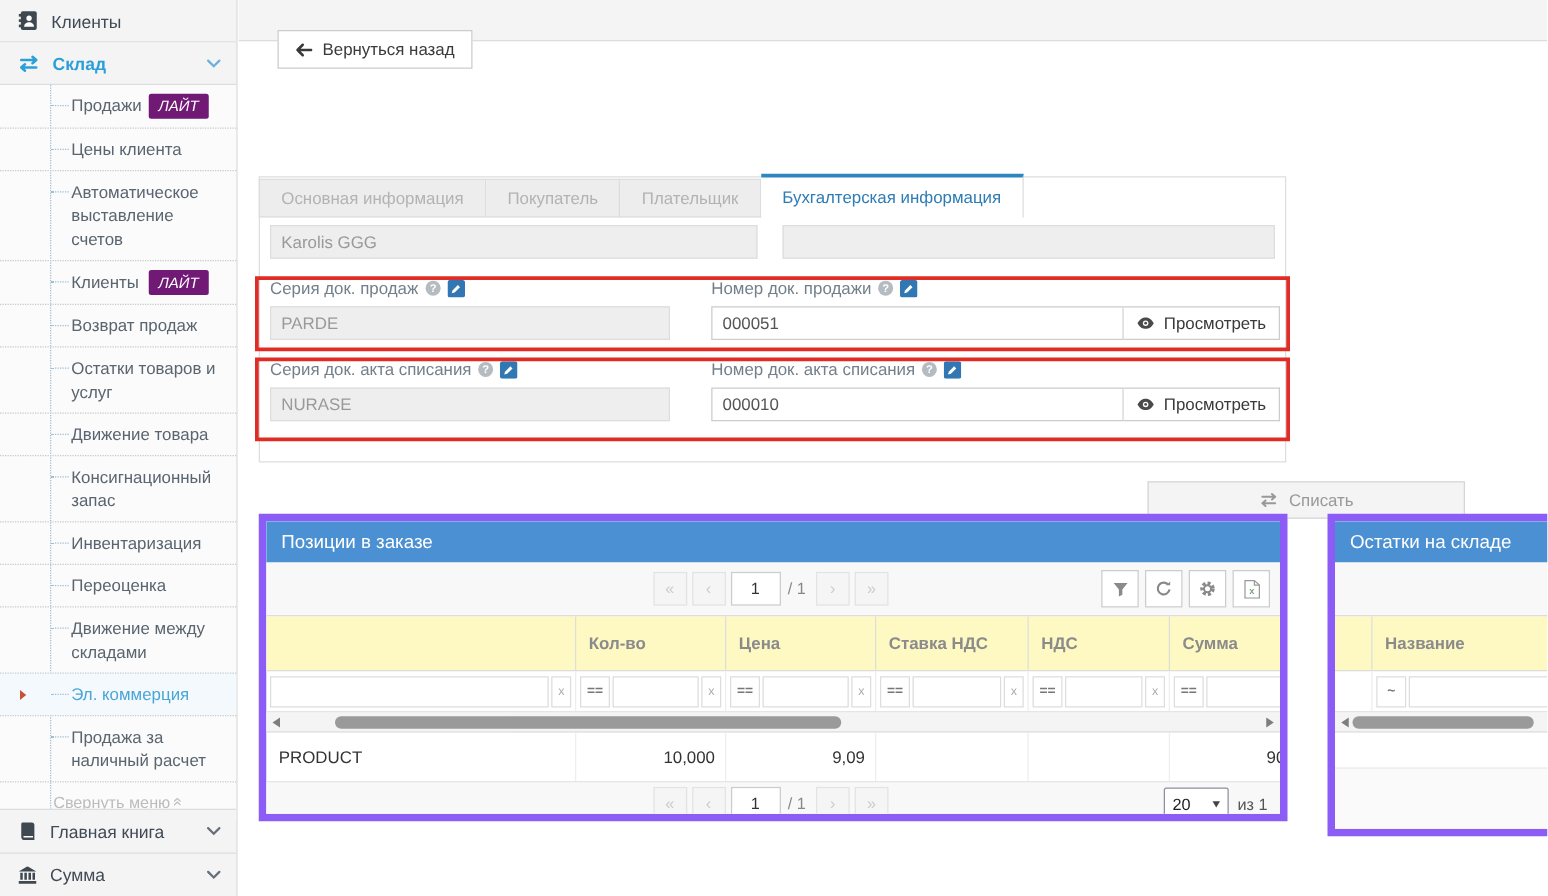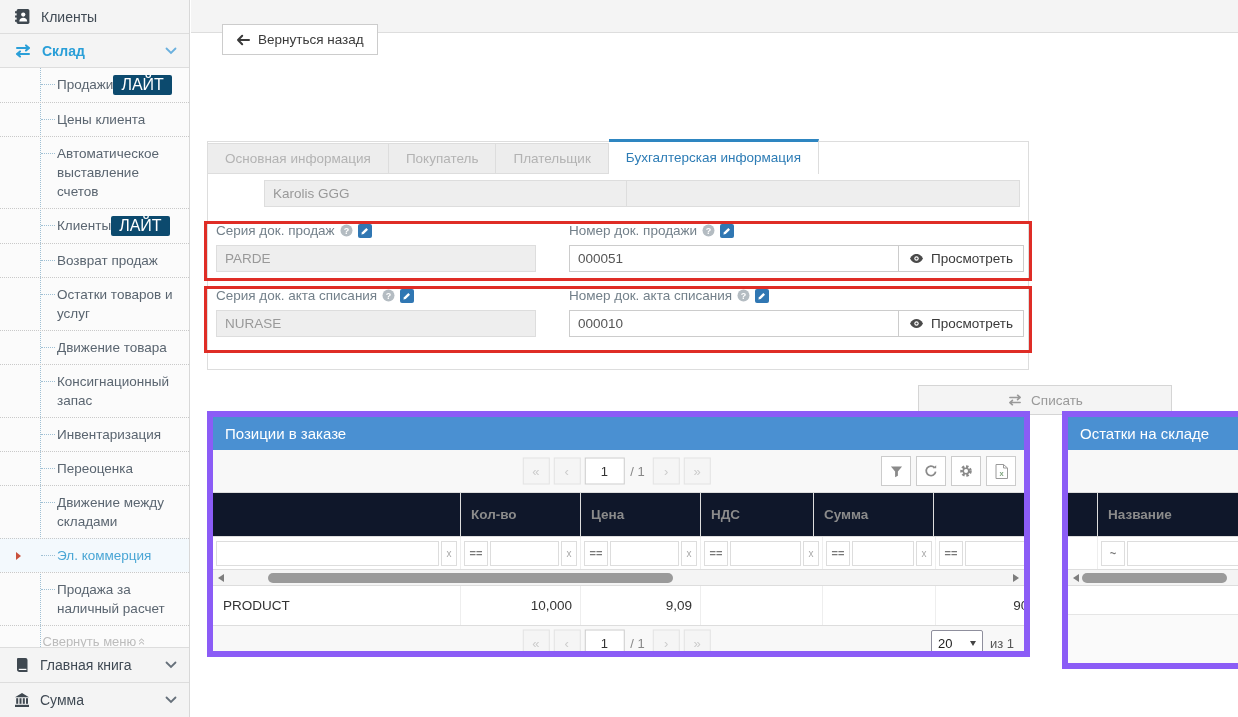--- a/index.html
+++ b/index.html
@@ -19,22 +19,22 @@
 
   .submenu { position:relative; background:#fbfbfb; }
   .submenu::before { content:''; position:absolute; left:40px; top:0; bottom:0; border-left:1px dotted #9fc0d4; }
   .sub-item { position:relative; padding:7px 10px 7px 57px; font-size:13.5px; line-height:19px; color:#5a6570;
     display:flex; align-items:flex-start; cursor:pointer; }
   .sub-item + .sub-item { border-top:1px dotted #c9c9c9; }
   .sub-item::before { content:''; position:absolute; left:41px; top:16px; width:14px; border-top:1px dotted #9fc0d4; }
   .sub-item.active { background:#f3f9fd; color:#4aa6d5; }
   .bullet { position:absolute; left:16px; top:13px; width:0; height:0;
     border-top:4px solid transparent; border-bottom:4px solid transparent; border-left:5px solid #c9513c; }
-  .badge { margin-left:auto; margin-right:12px; background:#0c4a6e; color:#fff; font-size:16px; line-height:12px;
-    padding:4px 8px; border-radius:2px; flex:none; }
+  .badge { margin-left:auto; margin-right:12px; background:#701a75; color:#fff; font-size:12px; line-height:12px;
+    padding:4px 8px; border-radius:2px; flex:none;font-style:italic; }
   .collapse-item { border-top:1px dotted #c9c9c9; padding:8px 0; text-align:center; font-size:13px; color:#bcbcbc; cursor:pointer; }
   .collapse-item::before { display:none; }
   .collapse-icon { display:inline-block; transform:rotate(90deg); margin-left:3px; font-size:13px; }
 
   
   .main { position:absolute; left:191px; top:0; right:0; bottom:0; background:#fff; }
   .topband { height:33px; background:#f4f4f4; border-bottom:1px solid #ddd; }
 
   .back-btn { position:absolute; left:31px; top:24px; height:31px; padding:0 13px; background:#fff;
     border:1px solid #ccc; display:inline-flex; align-items:center; gap:8px; font-size:13.5px; color:#3a3a3a; cursor:pointer; }
@@ -76,21 +76,21 @@
   .pg-btn { width:27px; height:27px; background:#f5f5f5; border:1px solid #e3e3e3; color:#ccc; font-size:13px;
     display:inline-flex; align-items:center; justify-content:center; margin-right:4px; cursor:pointer; }
   .pg-input { width:40px; height:27px; border:1px solid #ccc; text-align:center; font-size:13px; color:#333;
     margin-right:4px; font-family:"Liberation Sans",sans-serif; }
   .pg-of { font-size:13px; color:#888; margin:0 8px 0 2px; }
 
   .tool-icons { position:absolute; right:8px; top:50%; transform:translateY(-50%); display:flex; gap:5px; }
   .icon-btn { width:30px; height:30px; background:#fff; border:1px solid #ccc; display:inline-flex;
     align-items:center; justify-content:center; cursor:pointer; }
 
-  .thead { display:flex; height:44px; background:#0f172a; border-bottom:1px solid #ddd; }
+  .thead { display:flex; height:44px; background:#fef9c3; border-bottom:1px solid #ddd; }
   .th { display:flex; align-items:center; padding-left:10px; font-weight:bold; color:#8b8b8b; font-size:13.5px;
     border-right:1px solid #ddd; flex:none; }
   .tfilter { display:flex; height:33px; border-bottom:1px solid #ddd; }
   .fcell { display:flex; align-items:center; padding:3px; border-right:1px solid #eee; flex:none; }
   .fcell input { flex:1; min-width:0; height:25px; border:1px solid #ddd; padding:0 4px; font-size:12px;
     font-family:"Liberation Sans",sans-serif; }
   .op-box { width:24px; height:25px; border:1px solid #ddd; background:#fff; color:#777; font-size:11px; font-weight:bold;
     display:flex; align-items:center; justify-content:center; margin-right:2px; flex:none; cursor:pointer; }
   .x-box { width:16px; height:25px; border:1px solid #ddd; background:#fff; color:#aaa; font-size:10px;
     display:flex; align-items:center; justify-content:center; margin-left:2px; flex:none; cursor:pointer; }
@@ -252,21 +252,21 @@
           <span>Покупатель</span>
           <svg width="13" height="13" viewBox="0 0 13 13">
               <circle cx="6.5" cy="6.5" r="6" fill="#b4bcc2"></circle>
               <text x="6.5" y="9.6" text-anchor="middle" font-size="9" font-weight="bold" fill="#fff" font-family="Liberation Sans, sans-serif">?</text>
             </svg>
           <svg width="14" height="14" viewBox="0 0 14 14">
               <rect width="14" height="14" rx="2" fill="#3077b3"></rect>
               <path d="M3.4 10.6l.6-2.3 4.3-4.3 1.7 1.7-4.3 4.3z" fill="#fff"></path>
             </svg>
         </div>
-        <input class="finput" style="width: 390px; margin-left: 48px;" disabled="" value="Karolis GGG">
+        <input class="finput" style="width: 390px;" disabled="" value="Karolis GGG">
       </div>
 
       <div class="fgroup" style="left:418px; top:15px;">
         <div class="flabel">
           <span>Код клиента</span>
           <svg width="13" height="13" viewBox="0 0 13 13">
               <circle cx="6.5" cy="6.5" r="6" fill="#b4bcc2"></circle>
               <text x="6.5" y="9.6" text-anchor="middle" font-size="9" font-weight="bold" fill="#fff" font-family="Liberation Sans, sans-serif">?</text>
             </svg>
           <svg width="14" height="14" viewBox="0 0 14 14">
@@ -407,20 +407,21 @@
                 <text x="6.5" y="11.5" text-anchor="middle" font-size="7.5" font-weight="bold" fill="#7fa57f" font-family="Liberation Sans, sans-serif">x</text>
               </svg>
             </span>
         </div>
       </div>
 
       <div class="thead">
         <div class="th" style="width:248px;"></div>
         <div class="th" style="width:120px;">Кол-во</div>
         <div class="th" style="width:120px;">Цена</div>
+        <div class="th" style="width:122px;">Ставка НДС</div>
         <div class="th" style="width:113px;">НДС</div>
         <div class="th" style="width:120px;">Сумма</div>
       </div>
 
       <div class="tfilter">
         <div class="fcell" style="width:248px;">
           <input style="">
           <span class="x-box">x</span>
         </div>
         <div class="fcell" style="width:120px;">

